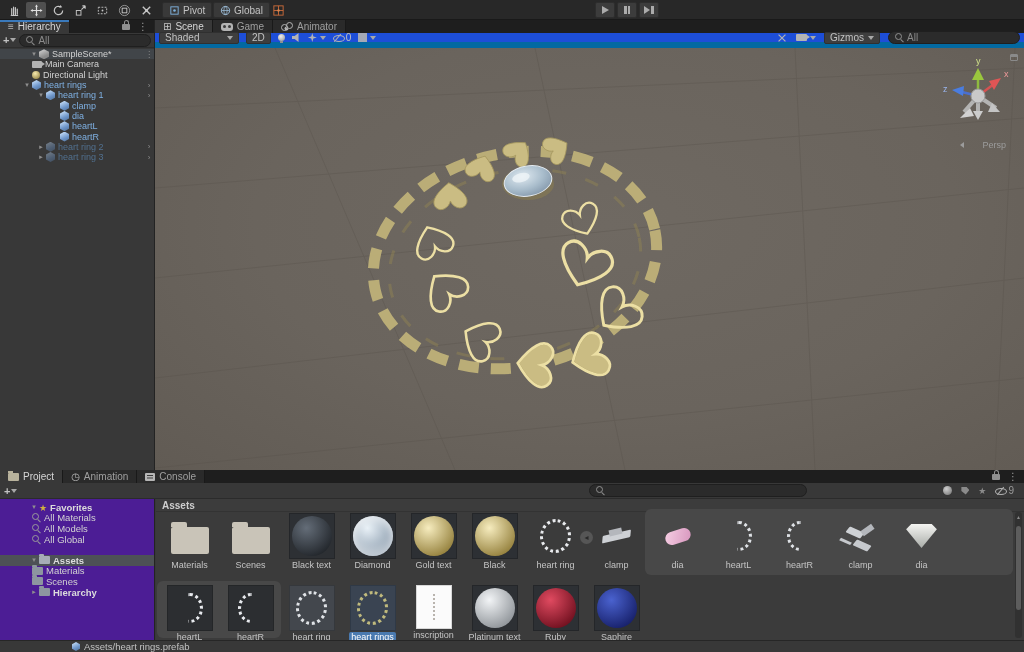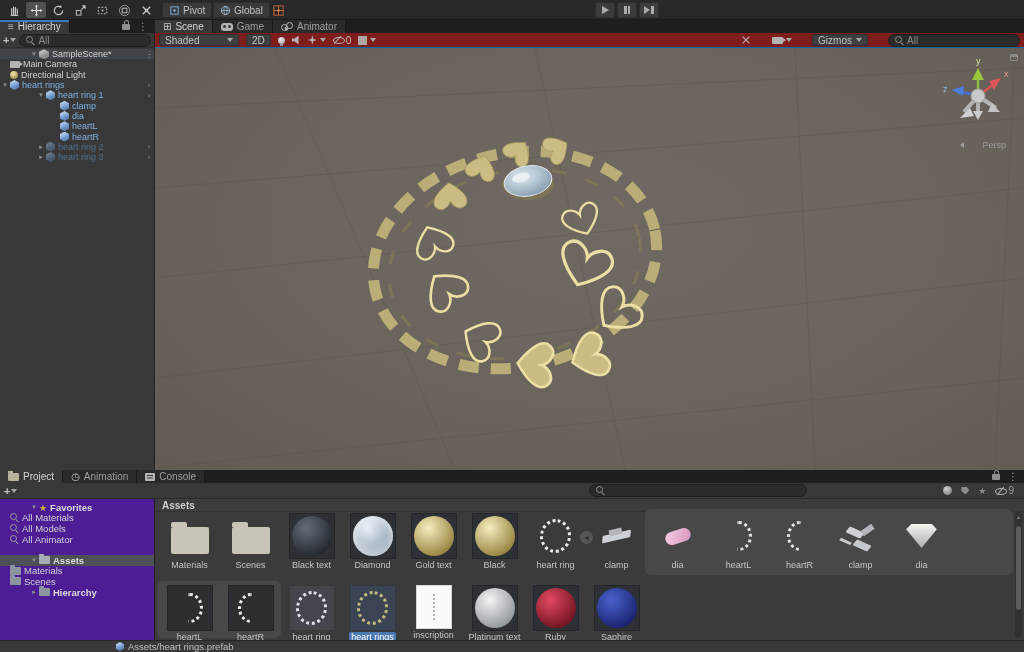--- a/index.html
+++ b/index.html
@@ -36,21 +36,21 @@
 
   .hier{position:absolute;left:0;top:20px;width:155px;height:450px;background:#383838;border-right:1px solid #232323}
   .hiertools{position:absolute;left:0;top:13px;width:100%;height:15px;background:#383838;border-bottom:1px solid #2e2e2e;display:flex;align-items:center;gap:3px;padding:0 3px}
   .plus{color:#c2c2c2;font-size:11px;font-weight:bold;display:flex;align-items:center;gap:1px}
   .treerows{position:absolute;left:0;top:29px;width:100%}
   .hrow{display:flex;align-items:center;height:10.3px;font-size:9px;color:#d2d2d2;white-space:nowrap}
   .hrow .tri2{width:10px;flex:none;color:#8f8f8f;font-size:7px;text-align:center}
   .hrow .ric{flex:none;margin-right:3px}
   .hrow .rlab{flex:1;overflow:hidden;text-overflow:ellipsis}
   .hrow .rright{width:10px;flex:none;color:#8a8a8a;font-size:8px;text-align:center}
-  .lvl0{padding-left:29px}.lvl1{}.lvl2{padding-left:36px}.lvl3{padding-left:50px}
+  .lvl0{padding-left:29px}.lvl1{padding-left:22px}.lvl2{padding-left:36px}.lvl3{padding-left:50px}
   .row-scene{background:#414549}
   .row-sel{background:#4d5156}
   .rlab.blue{color:#7fb0e2}
   .rlab.blue-dim{color:#51708f}
   .bold .rlab{color:#dcdcdc;font-weight:bold}
   .spacer{height:6px}
   .ic-cube{width:9px;height:10px;clip-path:polygon(50% 0,100% 25%,100% 75%,50% 100%,0 75%,0 25%);background:linear-gradient(155deg,#b9d4f2 15%,#6d95c9 60%,#4f6f96)}
   .ic-cube.dim{opacity:.4}
   .ic-unity{width:10px;height:10px;clip-path:polygon(50% 0,100% 25%,100% 75%,50% 100%,0 75%,0 25%);background:linear-gradient(155deg,#d8d8d8,#8a8a8a 70%)}
   .ic-camera{width:10px;height:7px;background:#b3b3b3;border-radius:1px;position:relative}
@@ -71,21 +71,21 @@
   .ic-scenegrid::before{content:"⊞";color:#c6c6c6;font-size:10px;line-height:10px}
   .ic-game{width:12px;height:8px;background:#b3b3b3;border-radius:3px;position:relative}
   .ic-game::before{content:"";position:absolute;left:2px;top:2.5px;width:3px;height:3px;background:#3a3a3a;border-radius:50%}
   .ic-game::after{content:"";position:absolute;right:2px;top:2.5px;width:3px;height:3px;background:#3a3a3a;border-radius:50%}
   .ic-animator{width:12px;height:9px;position:relative}
   .ic-animator::before{content:"";position:absolute;left:0;top:2px;width:5px;height:5px;border:1.2px solid #b3b3b3;border-radius:50%}
   .ic-animator::after{content:"";position:absolute;right:0;top:0;width:5px;height:5px;border:1.2px solid #b3b3b3;border-radius:50%;box-shadow:-3px 3px 0 -1.5px #b3b3b3}
 
   
   .vp{position:absolute;left:155px;top:20px;width:869px;height:450px}
-  .vtoolbar{position:absolute;left:0;top:13px;width:100%;height:15px;background:#7f1d1d;border-bottom:1px solid #0369a1;display:flex;align-items:center;gap:7px;padding:0 4px;color:#c2c2c2}
+  .vtoolbar{position:absolute;left:0;top:13px;width:100%;height:15px;background:#1d4ed8;border-bottom:6px solid #0369a1;display:flex;align-items:center;gap:7px;padding:0 4px;color:#c2c2c2}
   .vbtn{display:flex;align-items:center;gap:4px;background:#3e3e3e;border:1px solid #303030;border-radius:2px;height:12px;padding:0 5px}
   .ic-bulb{width:7px;height:7px;border-radius:50%;background:radial-gradient(circle at 40% 35%,#efefef,#909090);position:relative}
   .ic-bulb::after{content:"";position:absolute;left:2px;bottom:-2px;width:3px;height:2px;background:#909090}
   .ic-spk{width:9px;height:9px;background:#b3b3b3;clip-path:polygon(0 32%,32% 32%,75% 0,75% 100%,32% 68%,0 68%)}
   .ic-fx{width:9px;height:9px;background:#b3b3b3;clip-path:polygon(50% 0,62% 38%,100% 50%,62% 62%,50% 100%,38% 62%,0 50%,38% 38%)}
   .ic-eyeoff{width:11px;height:8px;position:relative}
   .ic-eyeoff::before{content:"";position:absolute;left:0;top:1px;width:10px;height:5px;border:1.1px solid #b3b3b3;border-radius:50%}
   .ic-eyeoff::after{content:"";position:absolute;left:4.5px;top:-1px;width:1.3px;height:10px;background:#b3b3b3;transform:rotate(40deg)}
   .ic-gridtog{width:9px;height:9px;background:
     linear-gradient(#b3b3b3,#b3b3b3) 0 3px/9px 1px no-repeat,
@@ -138,21 +138,21 @@
   .t-gem-pink .shape{width:26px;height:13px;border-radius:7px;background:linear-gradient(120deg,#f6cfe4,#d795bd);transform:rotate(-18deg)}
   .t-gem-white .shape{width:32px;height:24px;background:linear-gradient(#f5f5f2,#a9aca8);clip-path:polygon(50% 100%,2% 22%,18% 0,82% 0,98% 22%)}
   .t-card .thumb{background:#fbfbfb;border:1px solid #d8d8d8;width:36px;height:44px}
   .t-card .shape{width:0;height:26px;border-left:2px dotted #b9b4ae}
   .exp{position:absolute;right:-7px;top:18px;width:13px;height:13px;border-radius:50%;background:#565656;color:#2a2a2a;font-size:8px;line-height:13px;text-align:center;z-index:3}
   .exp:empty{display:none}
   .vscroll{position:absolute;right:2px;top:13px;bottom:2px;width:7px;background:#313131;border-radius:3px}
   .vthumb{position:absolute;left:1px;right:1px;top:14px;height:84px;background:#5d5d5d;border-radius:3px}
   .varrow{position:absolute;left:0;top:2px;width:7px;text-align:center;color:#8a8a8a;font-size:5px}
 
-  .status{position:absolute;left:0;top:640px;width:1024px;height:12px;background:#383838;border-top:1px solid #262626;display:flex;align-items:center;gap:4px;padding-left:116px;font-size:9.5px;color:#c2c2c2}
+  .status{position:absolute;left:0;top:640px;width:1024px;height:12px;background:#383838;border-top:1px solid #262626;display:flex;align-items:center;gap:4px;padding-left:72px;font-size:9.5px;color:#c2c2c2}
 </style>
 </head>
 <body>
 
 <div id="app">
 
   <div class="topbar">
     <div class="toolbtn" style="left:4px">
       <svg width="13" height="13" viewBox="0 0 14 14">
           <path d="M4,12 V5 M6,12 V3.4 M8,12 V4 M10,11 V5.6 M3.4,12.4 h7" stroke="#c6c6c6" stroke-width="1.3" fill="none" stroke-linecap="round"></path>
@@ -365,21 +365,21 @@
           <span class="cdn"></span>
         </span>
       <span style="display:flex;align-items:center;gap:2px">
           <span class="ic-eyeoff"></span>
           <span>0</span>
         </span>
       <span style="display:flex;align-items:center;gap:3px">
           <span class="ic-gridtog"></span>
           <span class="cdn"></span>
         </span>
-      <span style="margin-left:auto;display:flex;align-items:center;gap:20px">
+      <span style="margin-left:auto;display:flex;align-items:center;gap:8px">
         <svg width="12" height="12" viewBox="0 0 14 14">
             <path d="M3,11 L11,3 M3,3 l8,8" stroke="#b3b3b3" stroke-width="1.4"></path>
           </svg>
         <span style="display:flex;align-items:center;gap:3px">
             <span class="ic-cam2"></span>
             <span class="cdn"></span>
           </span>
         <div class="vbtn">
             <span>Gizmos</span>
             <span class="cdn"></span>
@@ -534,21 +534,21 @@
 
         <div class="hrow lvl1">
           <span class="tri2"></span>
           <span class="ric ic-search"></span>
           <span class="rlab">All Models</span>
         </div>
 
         <div class="hrow lvl1">
           <span class="tri2"></span>
           <span class="ric ic-search"></span>
-          <span class="rlab">All Animator</span>
+          <span class="rlab">All Global</span>
         </div>
 
         <div class="hrow spacer">
           
           
           
         </div>
 
         <div class="hrow lvl0 bold row-sel">
           <span class="tri2">▾</span>

